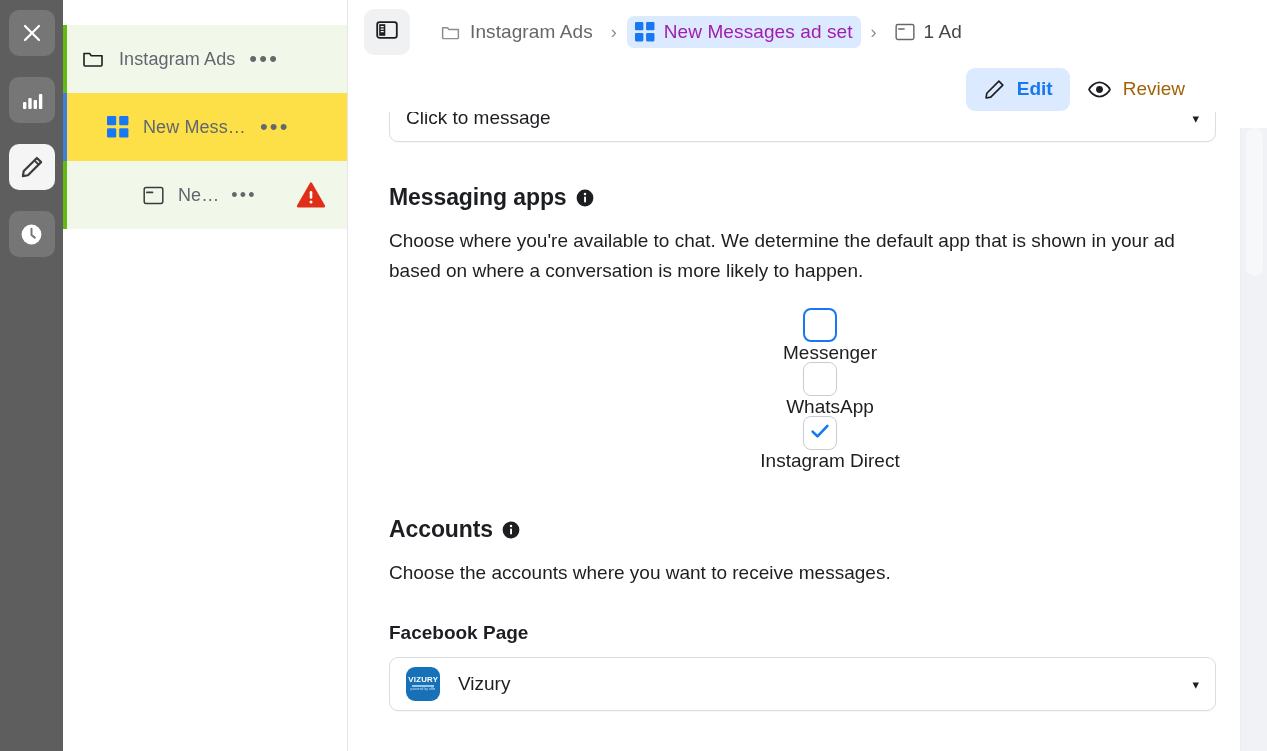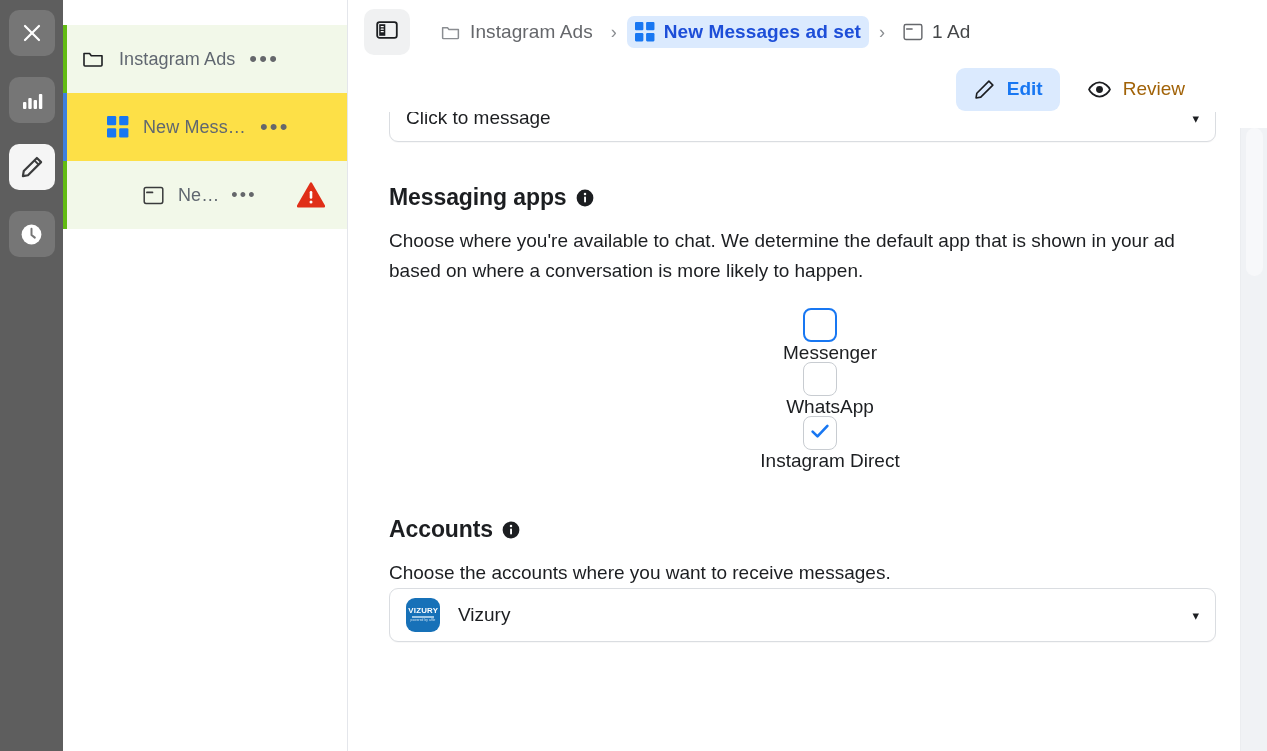--- a/index.html
+++ b/index.html
@@ -134,21 +134,21 @@
     cursor: pointer;
   }
   .crumb .cicon { display: flex; align-items: center; margin-right: 9px; }
   .crumb .ctext {
     font-size: 19px;
     color: #65676b;
     letter-spacing: .1px;
     white-space: nowrap;
   }
   .crumb.selected { background: #dbeafe; }
-  .crumb.selected .ctext { color: #1d4ed8; font-weight: 700; }
+  .crumb.selected .ctext { color: #a21caf; font-weight: 400; }
   .crumb.dark .ctext { color: #444648; }
   .sep {
     color: #8a8d91;
     font-size: 18px;
     margin: 0 10px;
     user-select: none;
   }
   .actions {
     display: flex;
     align-items: center;
@@ -156,21 +156,20 @@
     padding-right: 65px;
     height: 58px;
     margin-top: 4px;
   }
   .act-btn {
     display: flex;
     align-items: center;
     padding: 10px 17px;
     border-radius: 9px;
     cursor: pointer;
-    margin-left: 10px;
   }
   .act-btn .aicon { display: flex; align-items: center; margin-right: 11px; }
   .act-btn .atext { font-size: 19px; color: #a16207; }
   .act-btn.primary { background: #dbeafe; }
   .act-btn.primary .atext { color: #1877f2; font-weight: bold; }
 
   
   .form-scroll {
     position: absolute;
     top: 112px; left: 0; right: 0; bottom: 0;
@@ -536,20 +535,21 @@
             <svg width="18" height="18" viewBox="0 0 18 18">
               <circle cx="9" cy="9" r="8.4" fill="#1c1e21"></circle>
               <rect x="8.1" y="7.4" width="1.9" height="6.1" rx=".9" fill="#ffffff"></rect>
               <circle cx="9" cy="5" r="1.25" fill="#ffffff"></circle>
             </svg>
           </span>
         </div>
 
         <div class="section-desc">Choose the accounts where you want to receive messages.</div>
 
+        <div class="field-label">Facebook Page</div>
 
         <div class="select-box tall">
           <span class="avatar">
             <span class="brand">VIZURY</span>
             <span class="bar"></span>
             <span class="brand-sub">powered by affle</span>
           </span>
           <span class="sel-text">Vizury</span>
           <span class="caret">▾</span>
         </div>

